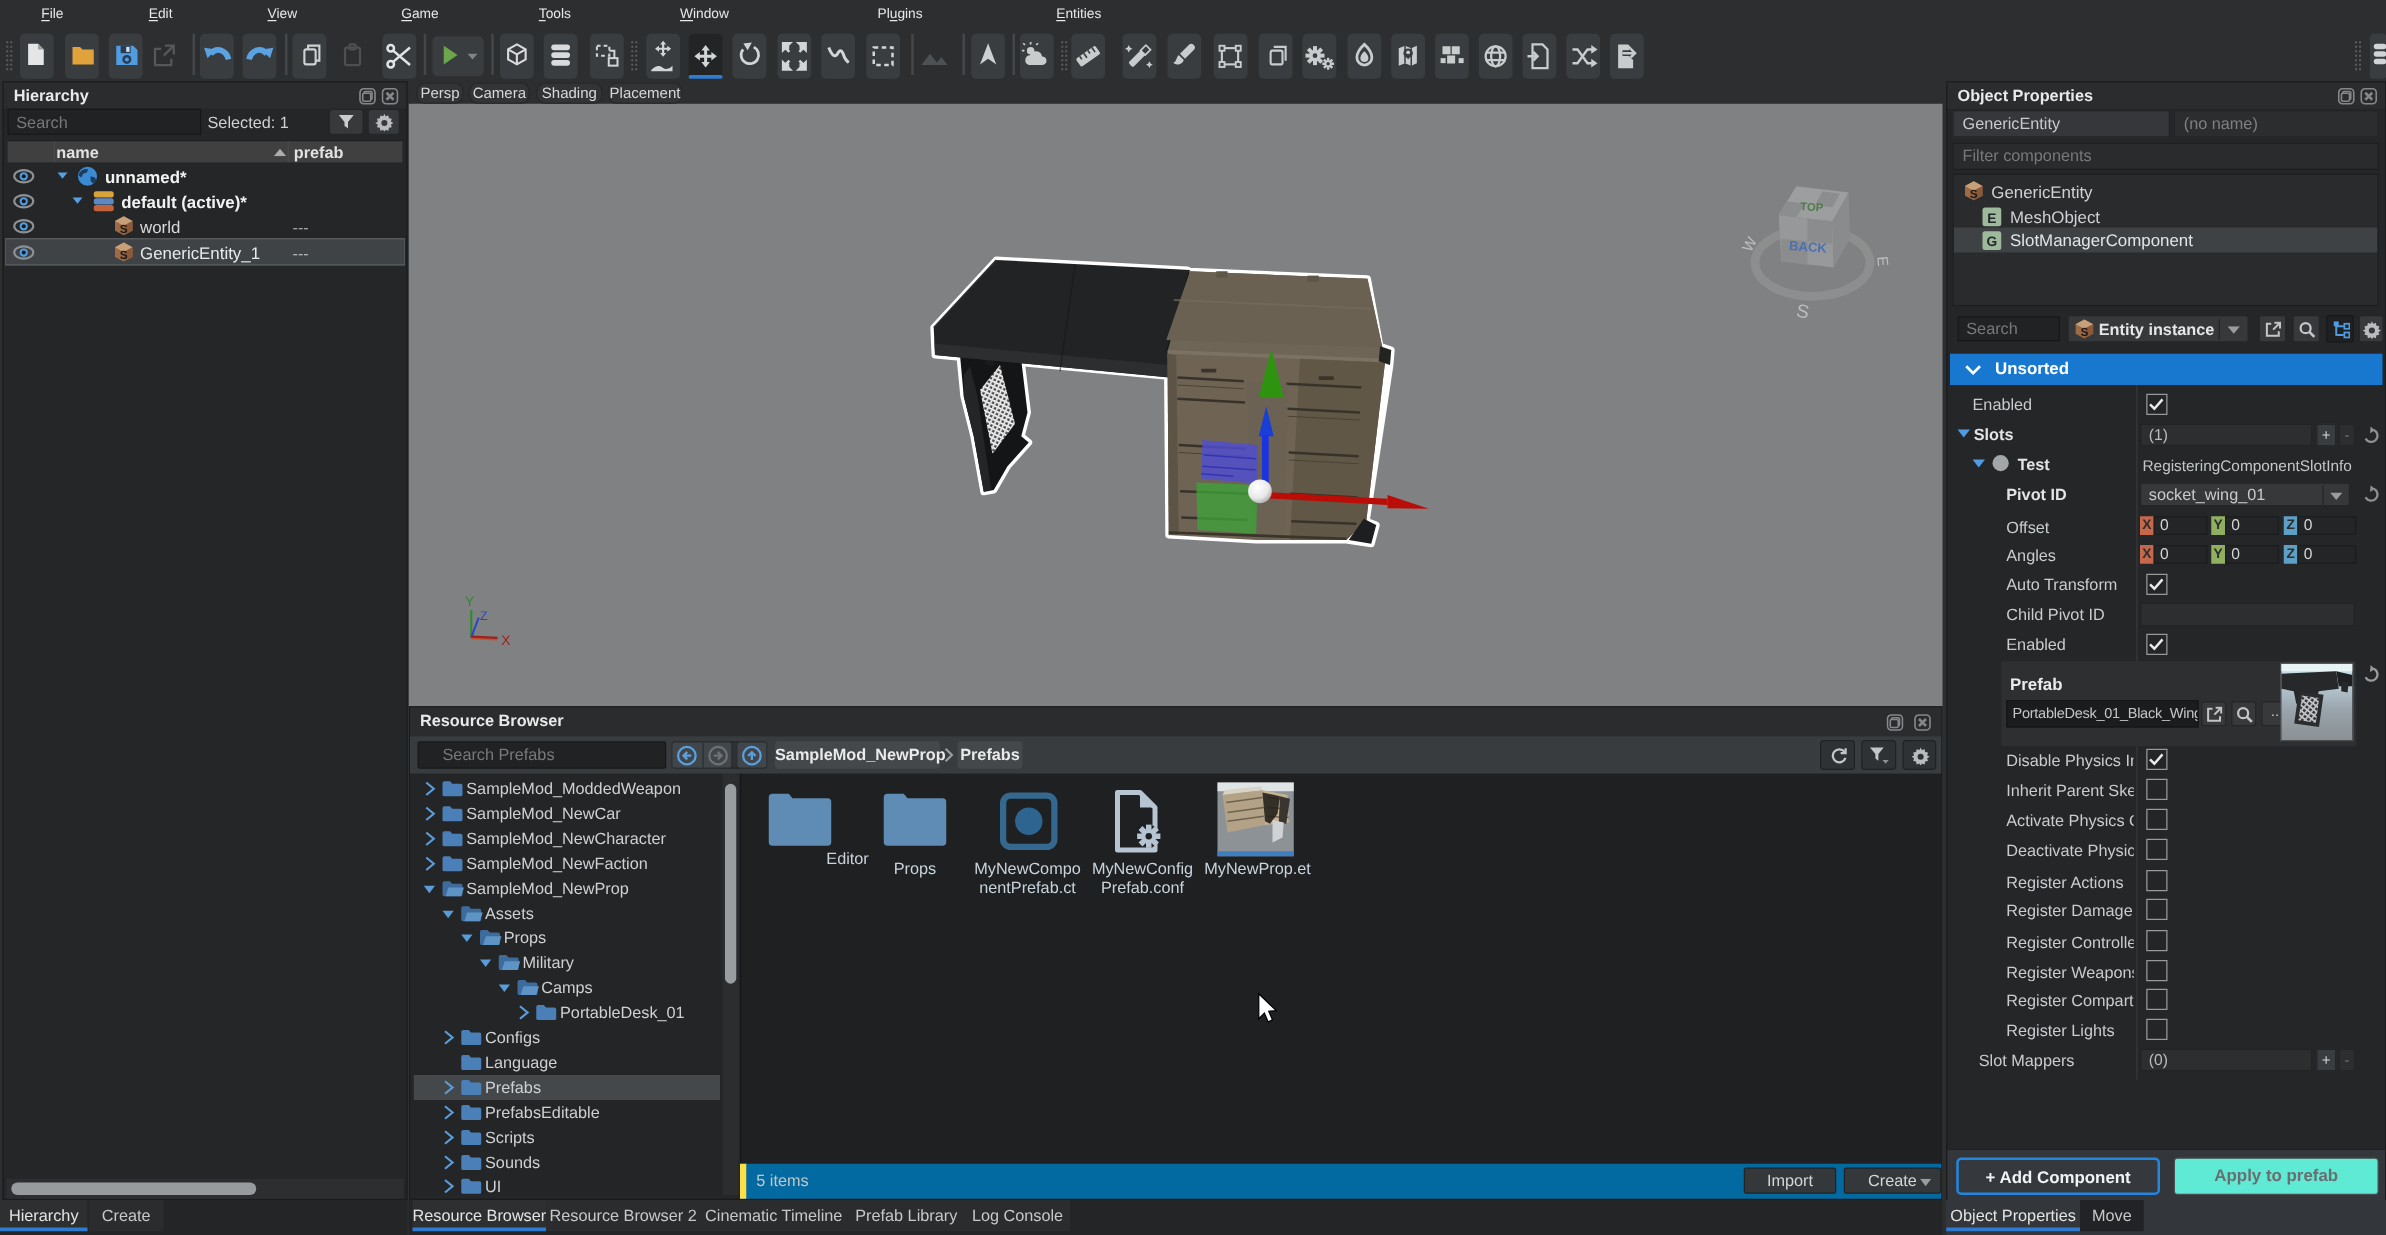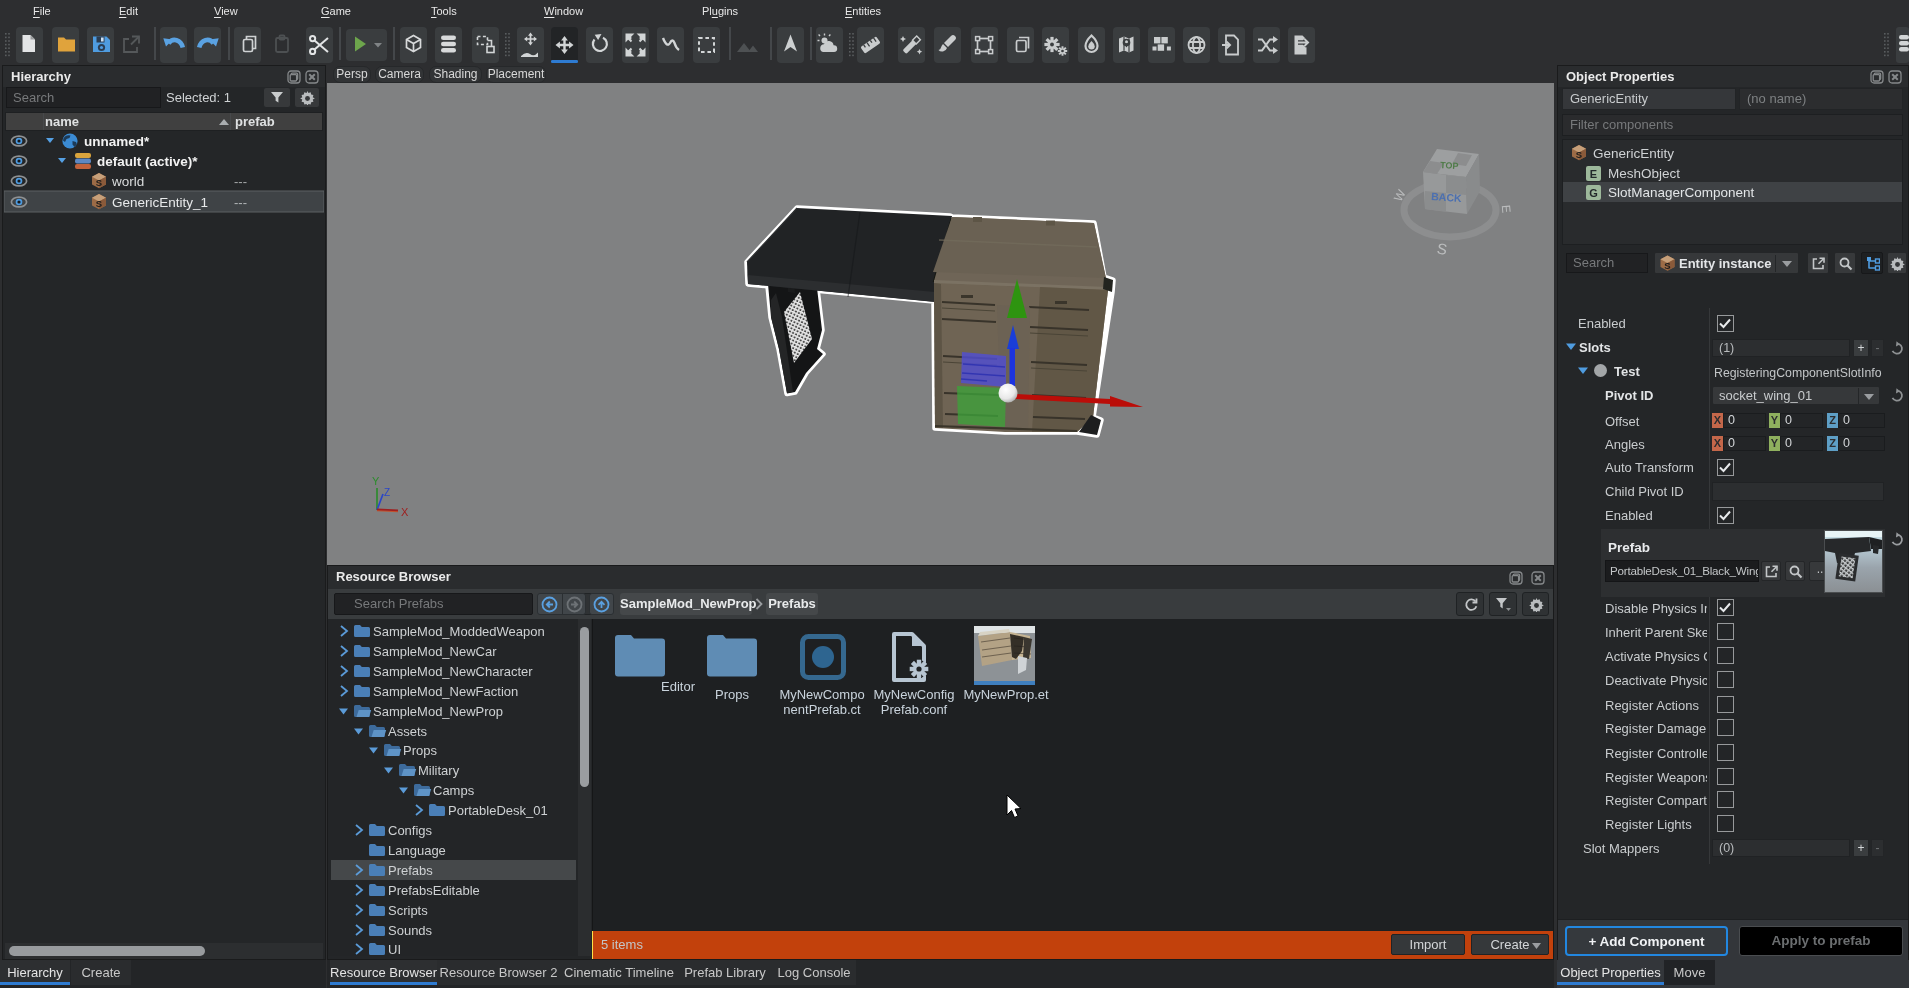--- a/index.html
+++ b/index.html
@@ -730,21 +730,21 @@
       </g>
       <path d="M414,176 l0,20 4.5,-4.5 3,7 3.5,-1.6 -3,-6.9 6,-0.5 z" fill="#fff" stroke="#000" stroke-width="1"></path>
     </svg>
     <div style="position:absolute;left:-8px;top:60px;width:110px;text-align:right;font-size:13px;color:#c9d3dc">Editor</div>
     <div style="position:absolute;left:84px;top:68px;width:110px;text-align:center;font-size:13px;color:#c9d3dc">Props</div>
     <div style="position:absolute;left:174px;top:68px;width:110px;text-align:center;font-size:13px;color:#c9d3dc;line-height:15px">MyNewCompo<br>nentPrefab.ct</div>
     <div style="position:absolute;left:266px;top:68px;width:110px;text-align:center;font-size:13px;color:#c9d3dc;line-height:15px">MyNewConfig<br>Prefab.conf</div>
     <div style="position:absolute;left:358px;top:68px;width:110px;text-align:center;font-size:13px;color:#c9d3dc">MyNewProp.et</div>
   </div>
 
-  <div style="position:absolute;left:264px;top:365px;width:961px;height:28px;background:#c2410c;border-left:1px solid #fde047">
+  <div style="position:absolute;left:264px;top:365px;width:961px;height:28px;background:#0369a1;border-left:5px solid #fde047">
     <div style="position:absolute;left:8px;top:6px;font-size:13px;color:#c3c6c8">5 items</div>
     <div style="position:absolute;left:798px;top:3px;width:74px;height:21px;background:#35383a;border:1px solid #212325;border-radius:2px;text-align:center;font-size:13px;color:#d3d6d8;line-height:19px">Import</div>
     <div style="position:absolute;left:878px;top:3px;width:78px;height:21px;background:#35383a;border:1px solid #212325;border-radius:2px;text-align:center;font-size:13px;color:#d3d6d8;line-height:19px">Create
       <svg width="9" height="6" style="position:absolute;right:7px;top:8px">
           <path d="M0,0 L9,0 L4.5,6 Z" fill="#9a9da0"></path>
         </svg></div>
   </div>
 </div>
 <div id="rbtabs">
   <div class="tab on" style="left:3px;width:107px">Resource Browser</div>
@@ -827,20 +827,26 @@
         </g>
         <g fill="none" stroke="#4f9ce0" stroke-width="1.4">
           <rect x="9.5" y="2" width="4" height="4"></rect>
           <rect x="9.5" y="9" width="4" height="4"></rect>
         </g>
       </svg></div>
 <div style="position:absolute;left:329px;top:186px;width:20px;height:22px;background:#37393b;border:1px solid #242628;border-radius:2px"><svg width="15" height="15" style="margin:3px 2px" viewBox="0 0 16 16">
         <path d="M8,1 l1,2.2 2.4,-0.7 0.5,2.4 2.4,0.5 -0.7,2.4 2.2,1.2 -2.2,1.2 0.7,2.4 -2.4,0.5 -0.5,2.4 -2.4,-0.7 -1,2.2 -1,-2.2 -2.4,0.7 -0.5,-2.4 -2.4,-0.5 0.7,-2.4 -2.2,-1.2 2.2,-1.2 -0.7,-2.4 2.4,-0.5 0.5,-2.4 2.4,0.7 z" fill="#b9bcbe"></path>
         <circle cx="8" cy="9" r="2.6" fill="#37393b"></circle>
       </svg></div>
+<div style="position:absolute;left:2px;top:217px;width:346px;height:25px;background:#1878d0">
+      <svg width="13" height="8" style="position:absolute;left:12px;top:9px">
+        <path d="M1,1 L6.5,6.5 L12,1" stroke="#fff" stroke-width="2.2" fill="none"></path>
+      </svg>
+      <b style="position:absolute;left:36px;top:4px;font-size:13.5px;color:#fff">Unsorted</b>
+    </div>
 <div style="position:absolute;left:151px;top:242px;width:1px;height:556px;background:#36383a"></div>
 <div style="position:absolute;left:20px;top:250px;font-size:13px;color:#c9ccce;width:129px;overflow:hidden;white-space:nowrap">Enabled</div>
 <div style="position:absolute;left:159px;top:249px;width:17px;height:17px;background:#232527;border:1.5px solid #97999b"><svg width="12" height="11" style="margin:2px 1px">
         <path d="M1,5.5 L4.5,9 L11,1.5" stroke="#e8eaec" stroke-width="2" fill="none"></path>
       </svg></div>
 <svg width="12" height="8" style="position:absolute;left:8px;top:277px">
       <path d="M0,0.5 L10,0.5 L5,7 Z" fill="#4f9ce0"></path>
     </svg>
 <div style="position:absolute;left:21px;top:274px;font-weight:bold;font-size:13px;color:#e2e4e6;width:128px;overflow:hidden;white-space:nowrap">Slots</div>
 <div style="position:absolute;left:154px;top:273px;width:138px;height:18px;background:#2c2e30;border:1px solid #202224;color:#b9bcbe;font-size:12.5px;line-height:16px;padding-left:6px">(1)</div>
@@ -954,18 +960,18 @@
 <div style="position:absolute;left:47px;top:727px;font-size:13px;color:#c9ccce;width:102px;overflow:hidden;white-space:nowrap">Register Compartm</div>
 <div style="position:absolute;left:159px;top:725px;width:17px;height:17px;background:#232527;border:1.5px solid #97999b"></div>
 <div style="position:absolute;left:47px;top:751px;font-size:13px;color:#c9ccce;width:102px;overflow:hidden;white-space:nowrap">Register Lights</div>
 <div style="position:absolute;left:159px;top:749px;width:17px;height:17px;background:#232527;border:1.5px solid #97999b"></div>
 <div style="position:absolute;left:25px;top:775px;font-size:13px;color:#c9ccce;width:124px;overflow:hidden;white-space:nowrap">Slot Mappers</div>
 <div style="position:absolute;left:154px;top:773px;width:138px;height:18px;background:#2c2e30;border:1px solid #202224;color:#b9bcbe;font-size:12.5px;line-height:16px;padding-left:6px">(0)</div>
 <div style="position:absolute;left:295px;top:773px;width:16px;height:18px;background:#3a3d3f;border:1px solid #232527;color:#d3d6d8;font-size:12px;text-align:center;line-height:17px">+</div>
 <div style="position:absolute;left:313px;top:773px;width:13px;height:18px;background:#2c2e30;border:1px solid #232527;color:#6f7274;font-size:12px;text-align:center;line-height:16px">-</div>
 <div style="position:absolute;left:0px;top:853px;width:350px;height:42px;background:#33363a;border-top:1px solid #1d1f21"></div>
     <div style="position:absolute;left:7px;top:860px;width:163px;height:30px;background:#35393d;border:2px solid #2287e0;border-radius:4px;text-align:center;font-size:13.5px;font-weight:bold;color:#f0f2f4;line-height:27px">+ Add Component</div>
-<div style="position:absolute;left:181px;top:860px;width:164px;height:30px;background:#000000;border:1px solid #4a4d50;border-radius:3px;text-align:center;font-size:13.5px;font-weight:bold;color:#6b6e70;line-height:28px">Apply to prefab</div>
+<div style="position:absolute;left:181px;top:860px;width:164px;height:30px;background:#5eead4;border:1px solid #4a4d50;border-radius:3px;text-align:center;font-size:13.5px;font-weight:bold;color:#6b6e70;line-height:28px">Apply to prefab</div>
 </div>
 <div id="optabs" style="background:#33363a">
   <div class="tab on" style="left:0;width:107px;background:#33363a">Object Properties</div>
   <div class="tab off" style="left:107px;width:51px;background:#212326">Move</div>
 </div>
 
 </body></html>

